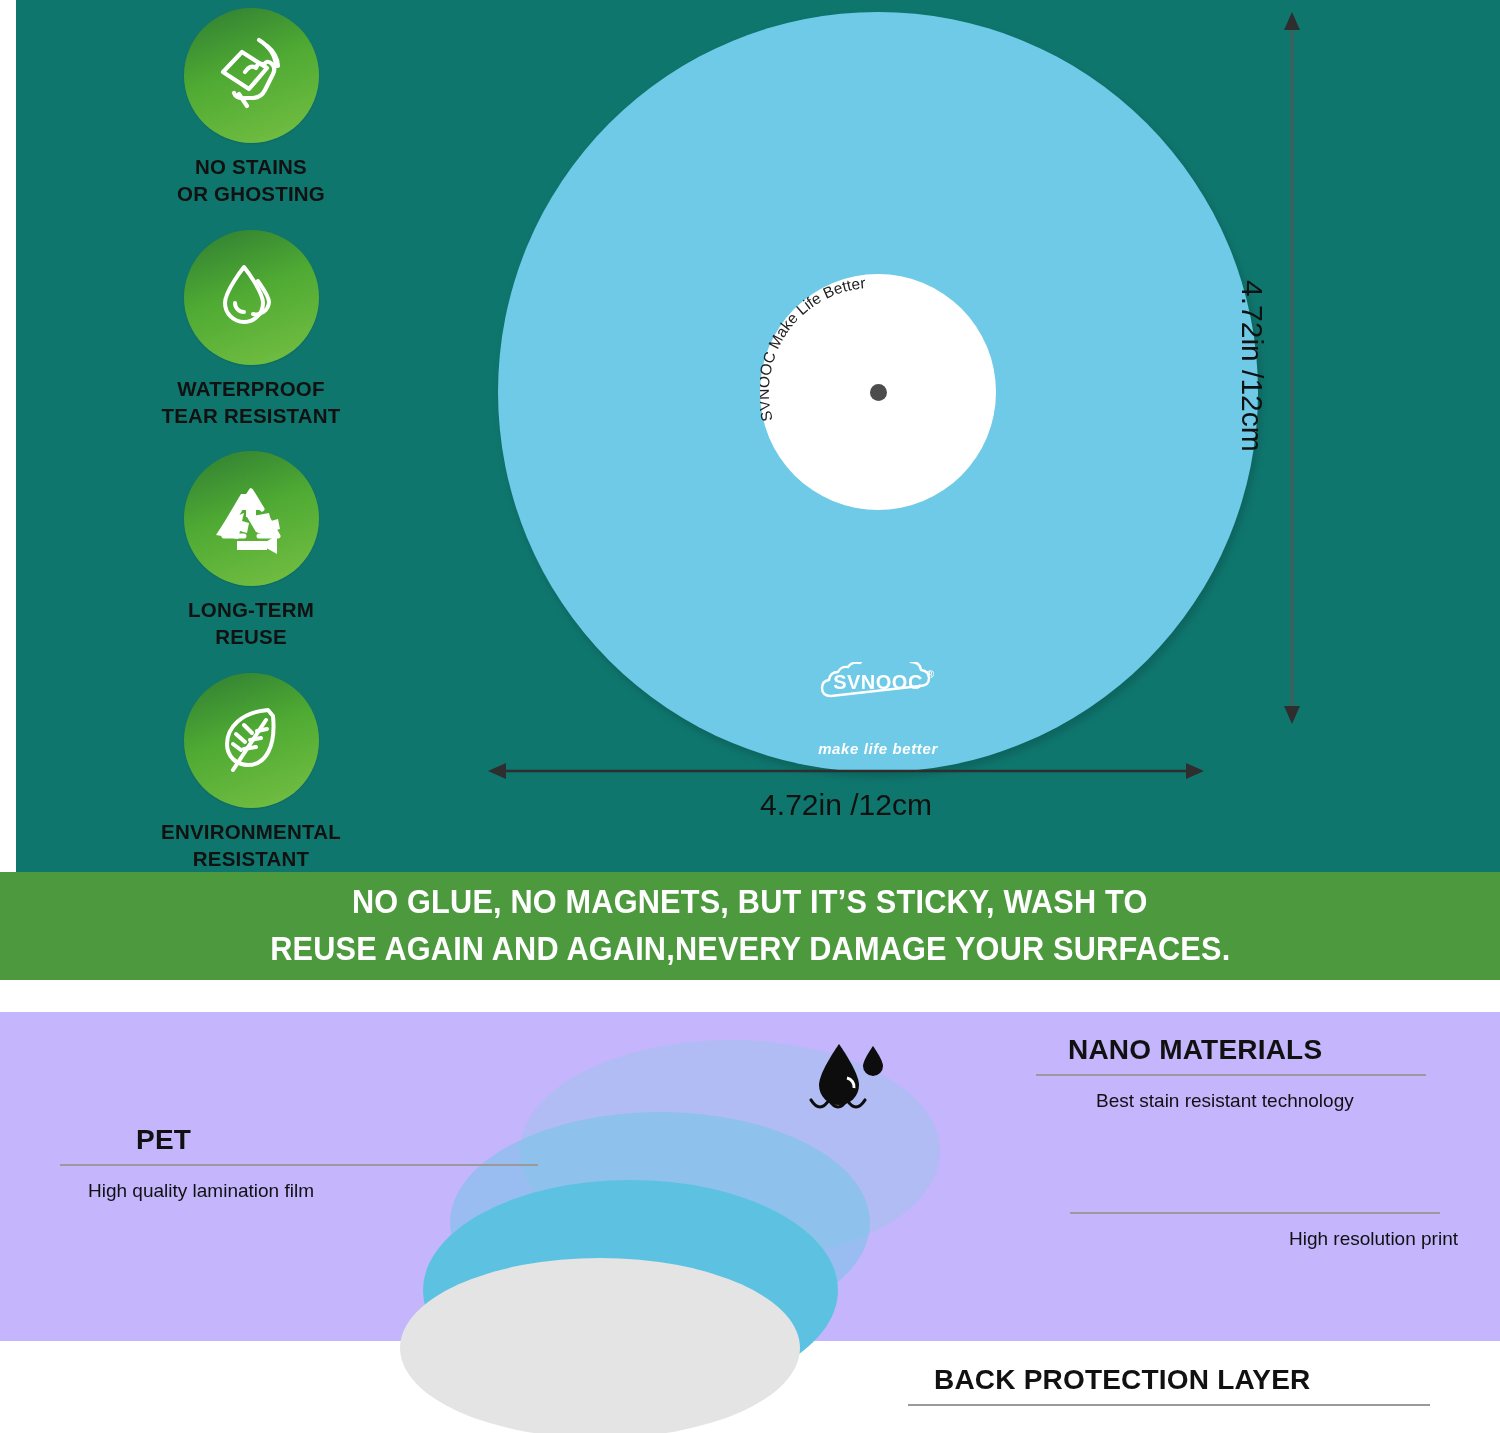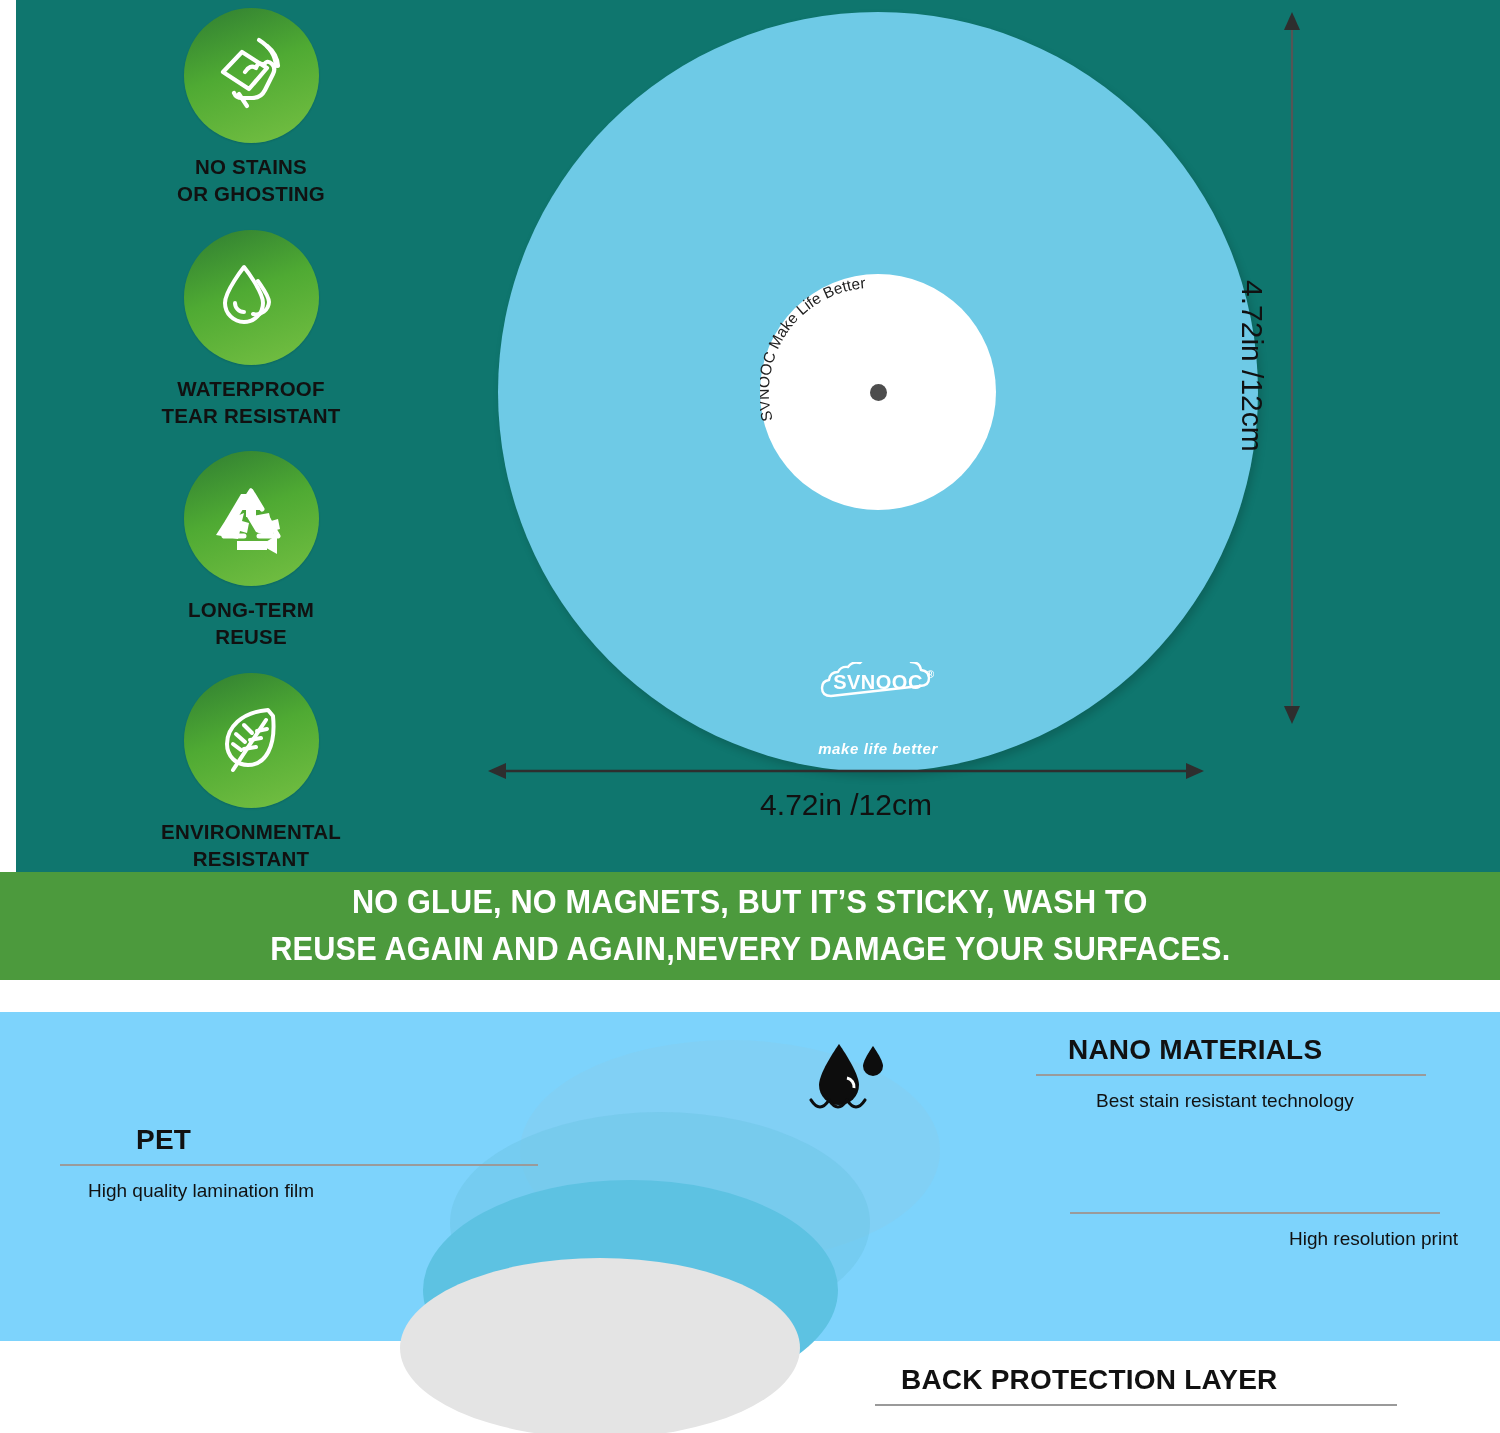--- a/index.html
+++ b/index.html
@@ -91,21 +91,21 @@
     display:flex; flex-direction:column; align-items:center; justify-content:center;
   }
   .banner-line {
     color:#fff; font-weight:bold; font-size:33px; line-height:1.42;
     letter-spacing:.2px; text-align:center;
     transform:scaleX(.93); transform-origin:center;
     white-space:nowrap;
   }
 
   
-  #layers-section { position:absolute; left:0; top:1012px; width:1500px; height:329px; background:#7dd3fc; }
+  #layers-section { position:absolute; left:0; top:1012px; width:1500px; height:329px; background:#c4b5fd; }
   #layer-stack { position:absolute; left:395px; top:8px; width:590px; height:410px; }
   .layer-disc { position:absolute; border-radius:50%; }
   #layer-nano    { left:125px; top:20px;  width:420px; height:222px; background:rgba(139,203,230,.33); }
   #layer-pet     { left:55px;  top:92px;  width:420px; height:222px; background:rgba(109,197,230,.50); }
   #layer-printed { left:28px;  top:160px; width:415px; height:220px; background:#5DC2E2; }
   #layer-back    { left:5px;   top:238px; width:400px; height:180px; background:#E4E4E4; }
 
   #water-icon { position:absolute; left:410px; top:18px; width:110px; height:80px; }
 
   .callout { position:absolute; }
@@ -118,21 +118,21 @@
   #callout-nano .callout-desc { padding-left:28px; }
 
   #callout-pet { left:88px; top:112px; width:460px; }
   #callout-pet .callout-title { padding-left:48px; }
   #callout-pet .callout-rule { width:478px; margin-left:-28px; }
 
   #callout-printed { left:1098px; top:192px; width:360px; }
   #callout-printed .callout-rule { width:370px; margin-left:-28px; }
   #callout-printed .callout-desc { padding-left:4px;text-align:right; }
 
-  #callout-back { left:901px; top:352px; width:500px; }
+  #callout-back { left:934px; top:352px; width:500px; }
   #callout-back .callout-rule { width:522px; margin-left:-26px; }
 </style>
 </head>
 <body>
 
 <div id="top-section">
 
   <div id="feature-list">
 
     <div class="feature-item">

